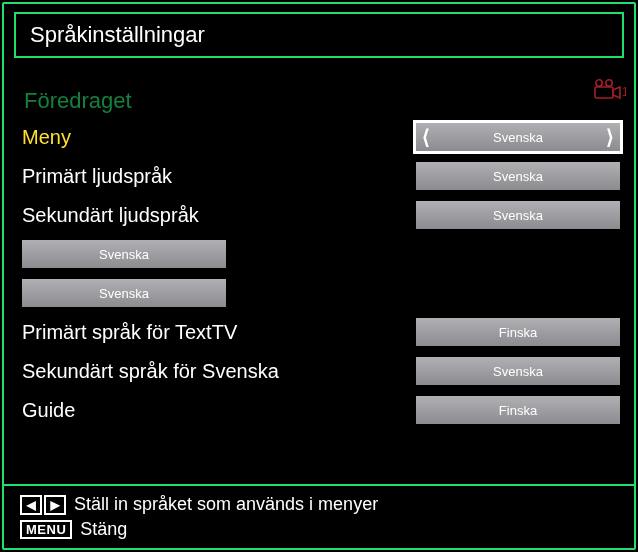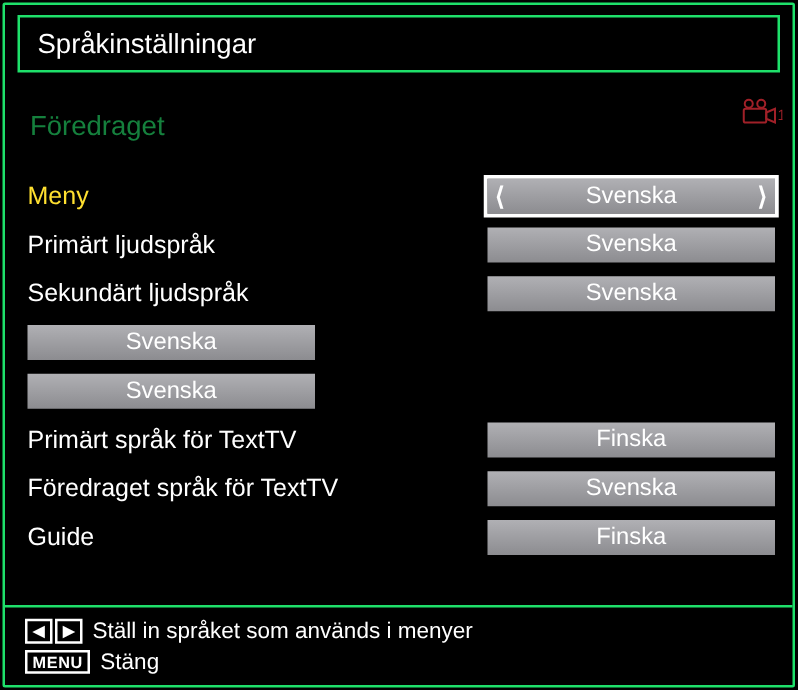--- a/index.html
+++ b/index.html
@@ -36,45 +36,44 @@
     font-size: 22px;
     font-weight: 500;
     padding: 6px 10px 8px 10px;
   }
   .rows {
     display: flex;
     flex-direction: column;
     gap: 9px;
     padding: 0 4px 0 8px;
     flex: 1;
-    margin-top: 20px;
   }
   .row {
     display: flex;
     align-items: center;
     height: 30px;
   }
   .row .label {
     flex: 1;
     color: #fff;
     font-size: 20px;
     font-weight: 400;
   }
   .row.selected .label {
     color: #ffe030;
   }
   .value-box {
-    width: 230px;
+    width: 204px;
     height: 28px;
     background: linear-gradient(#b0b0b4, #8c8c90);
     display: flex;
     align-items: center;
     justify-content: center;
     color: #fff;
-    font-size: 19px;
+    font-size: 13px;
     font-weight: 500;
     position: relative;
   }
   .row.selected .value-box {
     outline: 3px solid #fff;
   }
   .value-text {
     flex: 1;
     text-align: center;
   }
@@ -197,21 +196,21 @@
     </div>
 
     <div class="row">
       <span class="label">Primärt språk för TextTV</span>
       <div class="value-box">
         <span class="value-text">Finska</span>
       </div>
     </div>
 
     <div class="row">
-      <span class="label">Föredraget språk för TextTV</span>
+      <span class="label">Sekundärt språk för Svenska</span>
       <div class="value-box">
         <span class="value-text">Svenska</span>
       </div>
     </div>
 
     <div class="row">
       <span class="label">Guide</span>
       <div class="value-box">
         <span class="value-text">Finska</span>
       </div>

